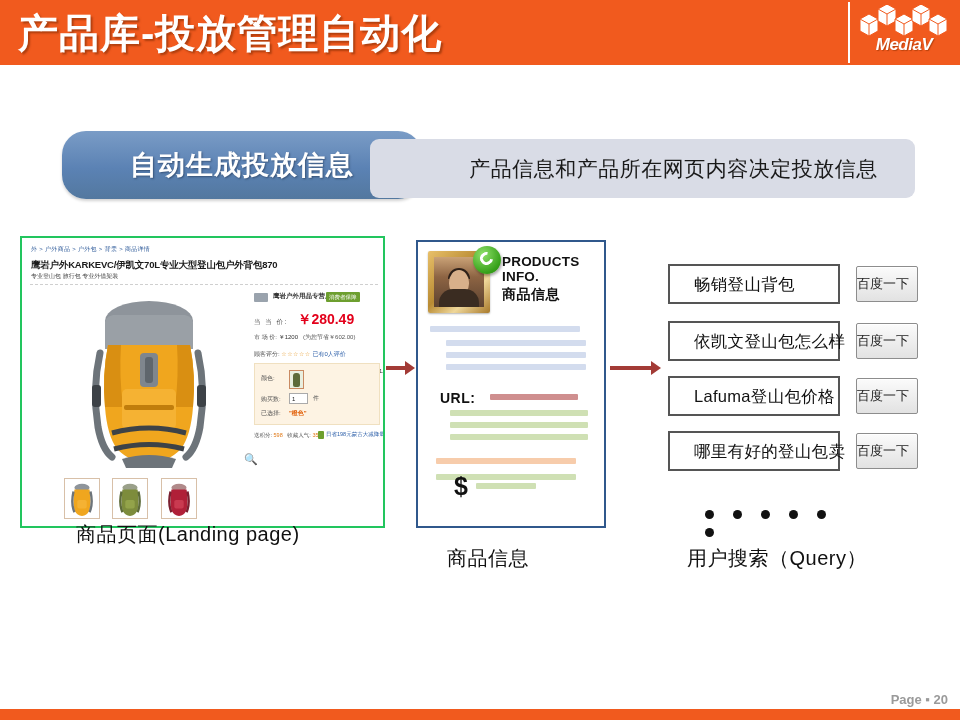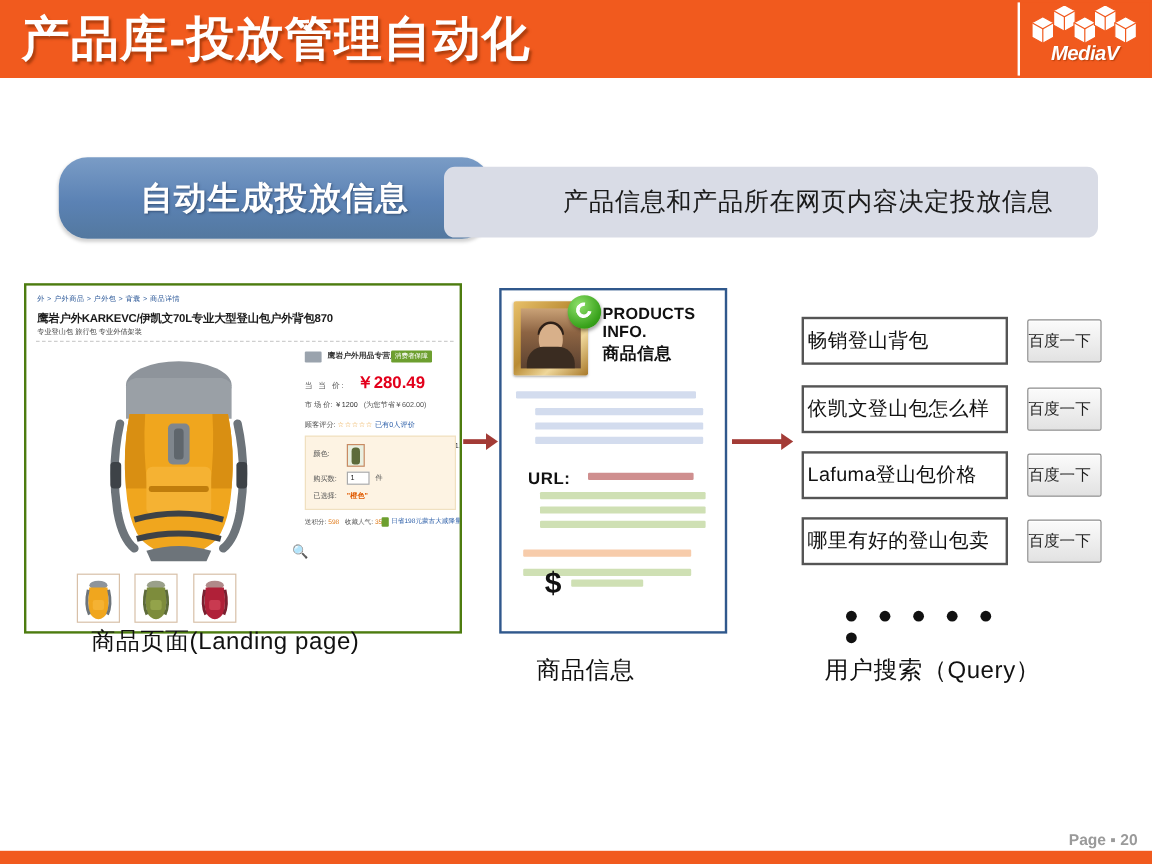--- a/index.html
+++ b/index.html
@@ -32,21 +32,21 @@
   .logo-text{
     position:absolute;left:0;top:33px;width:108px;
     text-align:center;color:#ffffff;
     font-size:17px;font-weight:bold;font-style:italic;
     letter-spacing:-.5px;
     text-shadow:1px 1px 1px rgba(150,50,0,.6);
   }
 
   
   .banner-blue{
-    position:absolute;left:49px;top:131px;width:360px;height:68px;
+    position:absolute;left:62px;top:131px;width:360px;height:68px;
     background:linear-gradient(180deg,#7a9cc6 0%,#5b82b4 55%,#53789f 100%);
     border-radius:24px;
     box-shadow:0 2px 3px rgba(0,0,0,.18);
   }
   .banner-blue span{
     display:block;width:100%;text-align:center;line-height:68px;
     color:#ffffff;font-size:27px;font-weight:bold;letter-spacing:1px;
     text-shadow:1px 1px 2px rgba(30,50,80,.6);
   }
   .banner-grey{
@@ -54,21 +54,21 @@
     background:#d9dce6;border-radius:9px;
   }
   .banner-grey span{
     display:block;width:100%;text-align:center;line-height:59px;
     color:#1a1a1a;font-size:21px;letter-spacing:.5px;padding-left:31px;
   }
 
   
   .lp-panel{
     position:absolute;left:20px;top:236px;width:365px;height:292px;
-    background:#ffffff;border:2px solid #4d7c0f;
+    background:#ffffff;border:2px solid #22c55e;
     box-sizing:border-box;overflow:hidden;
   }
   .lp-crumb{
     position:absolute;left:9px;top:7px;font-size:6px;color:#2f5b9a;
     white-space:nowrap;letter-spacing:.3px;filter:blur(.35px);
   }
   .lp-title{
     position:absolute;left:9px;top:21px;font-size:9.5px;font-weight:bold;
     color:#1b1b1b;white-space:nowrap;letter-spacing:-.2px;filter:blur(.3px);
   }
@@ -188,21 +188,21 @@
     border-top:7px solid transparent;border-bottom:7px solid transparent;
   }
 
   
   .q-row{position:absolute;height:40px;}
   .q-box{
     position:absolute;left:0;top:0;width:172px;height:40px;
     background:#ffffff;border:2px solid #555;box-sizing:border-box;
   }
   .q-box span{
-    display:block;padding:0 3px;line-height:36px;font-size:16.5px;color:#111;
+    display:block;padding:0 24px;line-height:36px;font-size:16.5px;color:#111;
     white-space:nowrap;letter-spacing:.3px;
   }
   .q-btn{
     position:absolute;left:188px;top:2px;width:62px;height:36px;
     background:linear-gradient(180deg,#fbfbfb,#e2e2e2);
     border:1px solid #8d8d8d;box-sizing:border-box;border-radius:2px;
     box-shadow:inset 0 1px 0 #fff;
   }
   .q-btn span{
     display:block;text-align:left;line-height:34px;font-size:13px;color:#222;white-space:nowrap;

